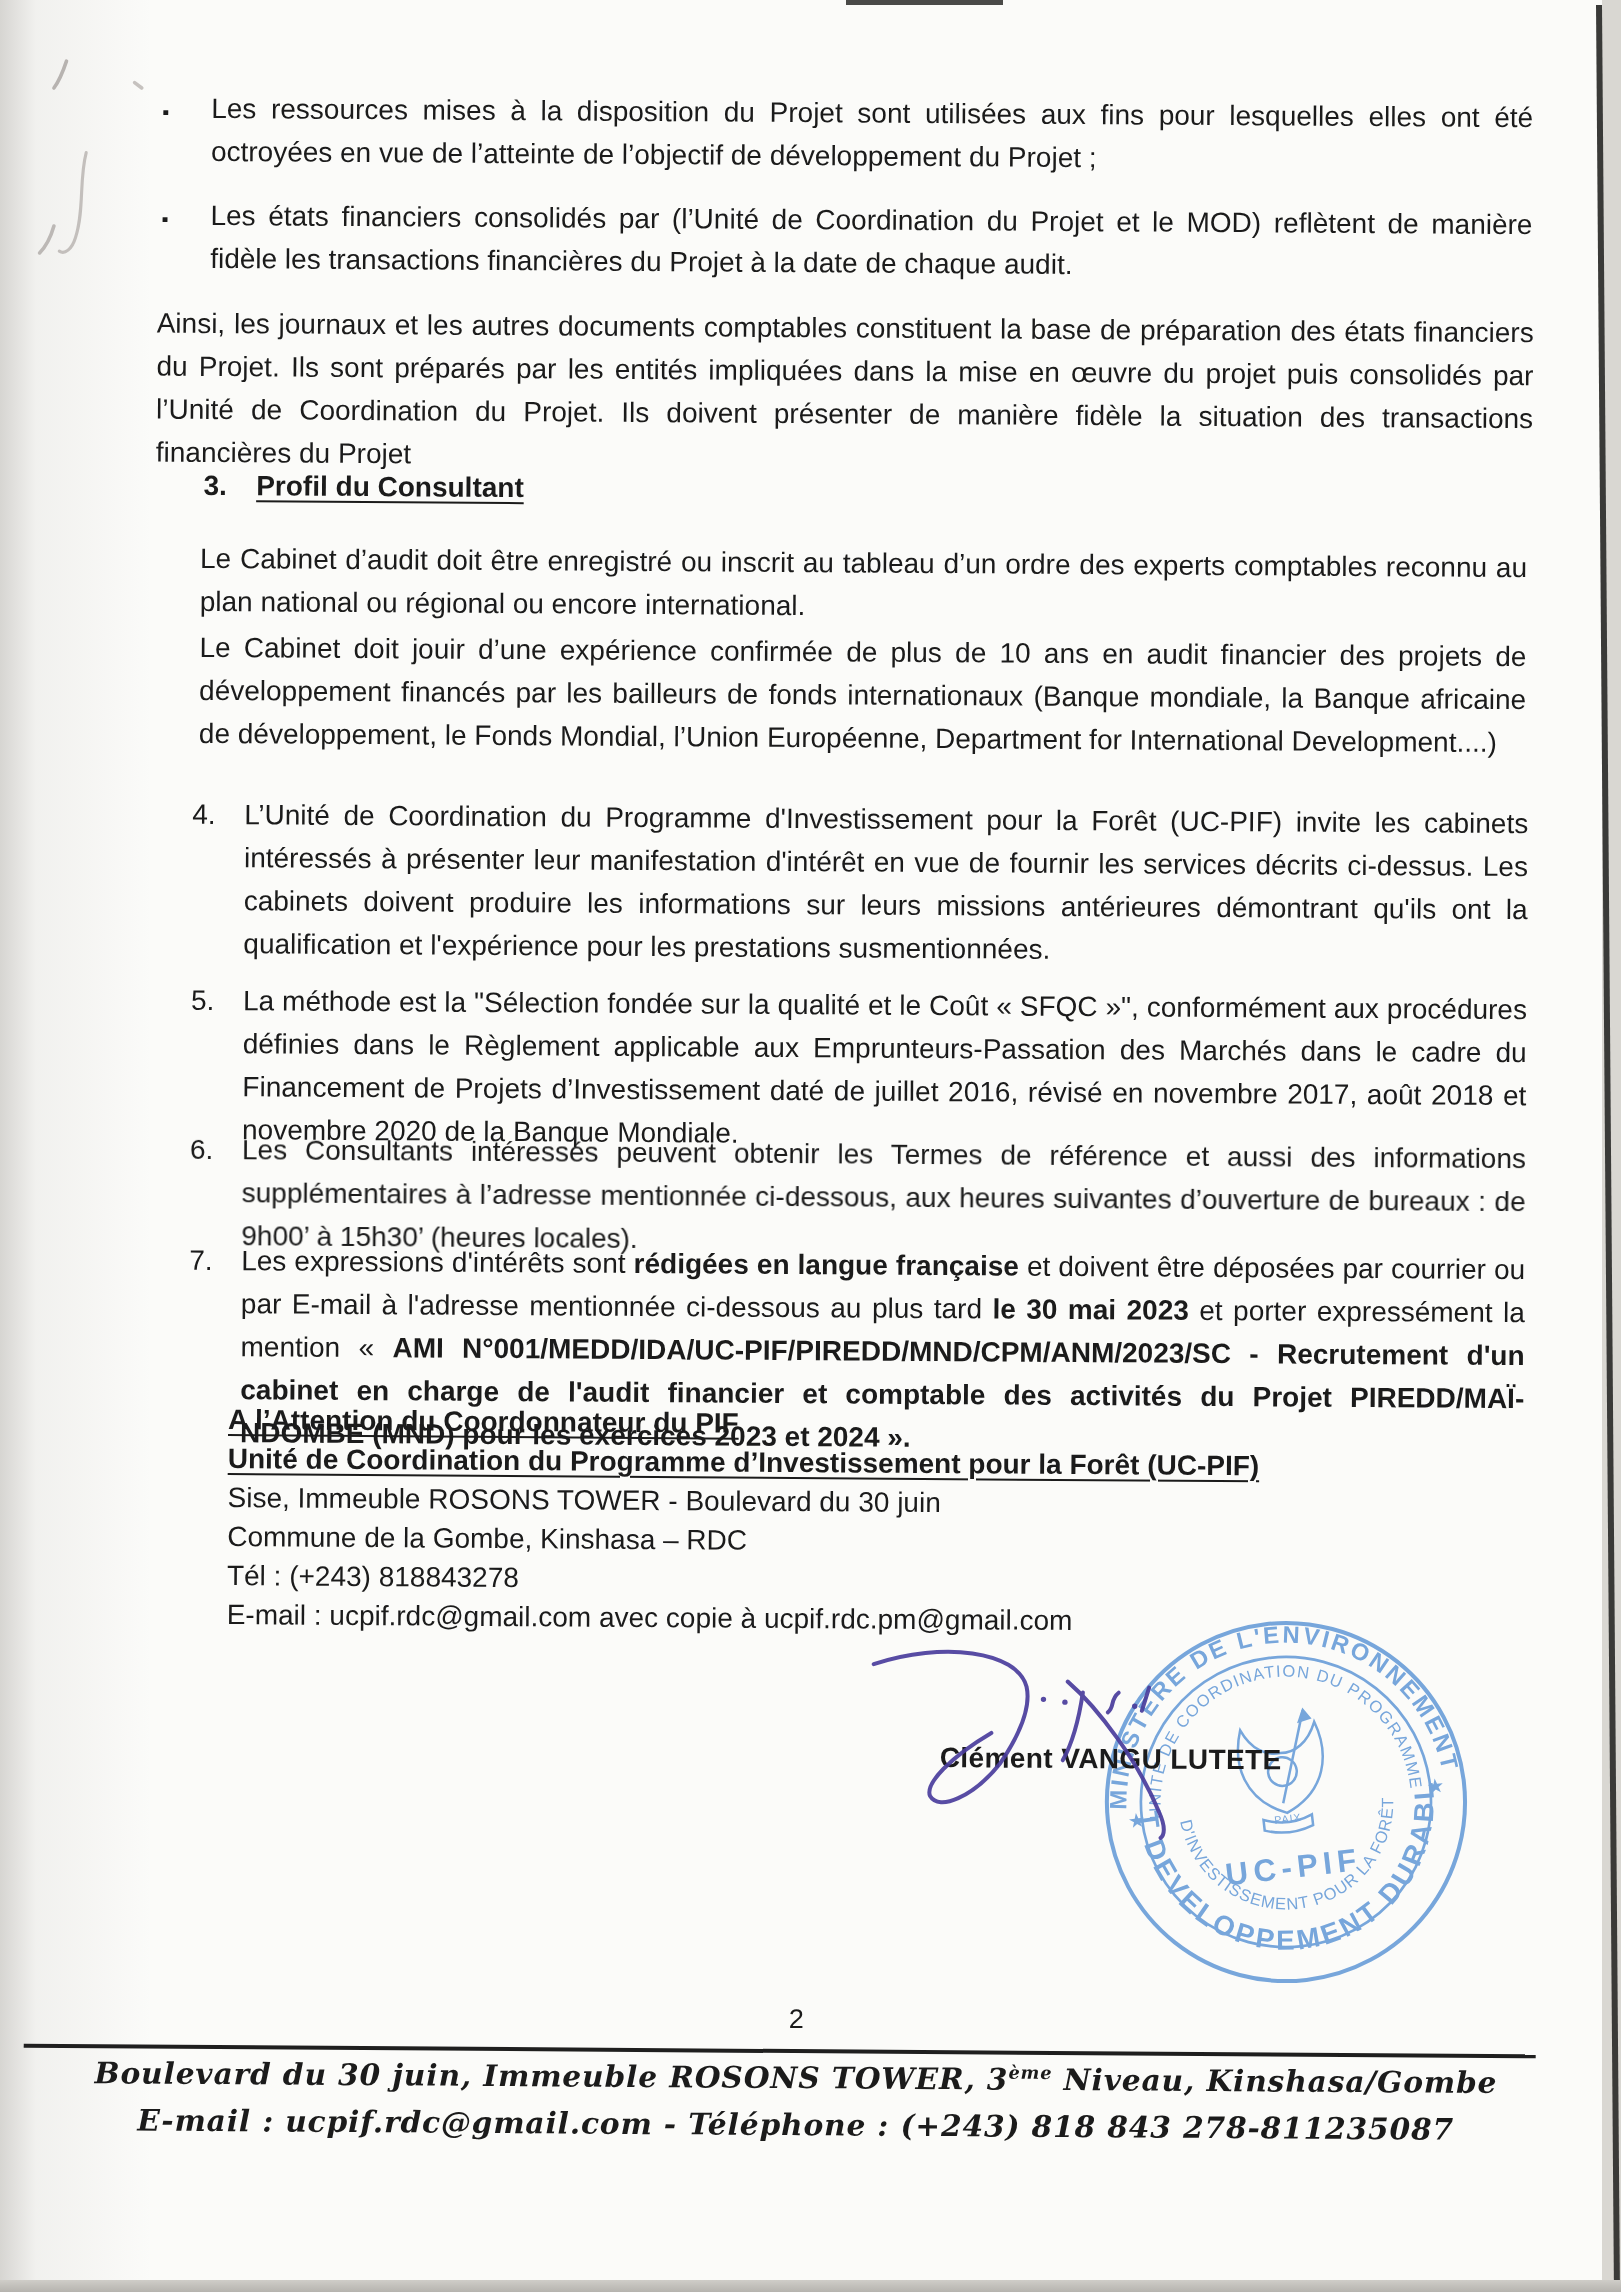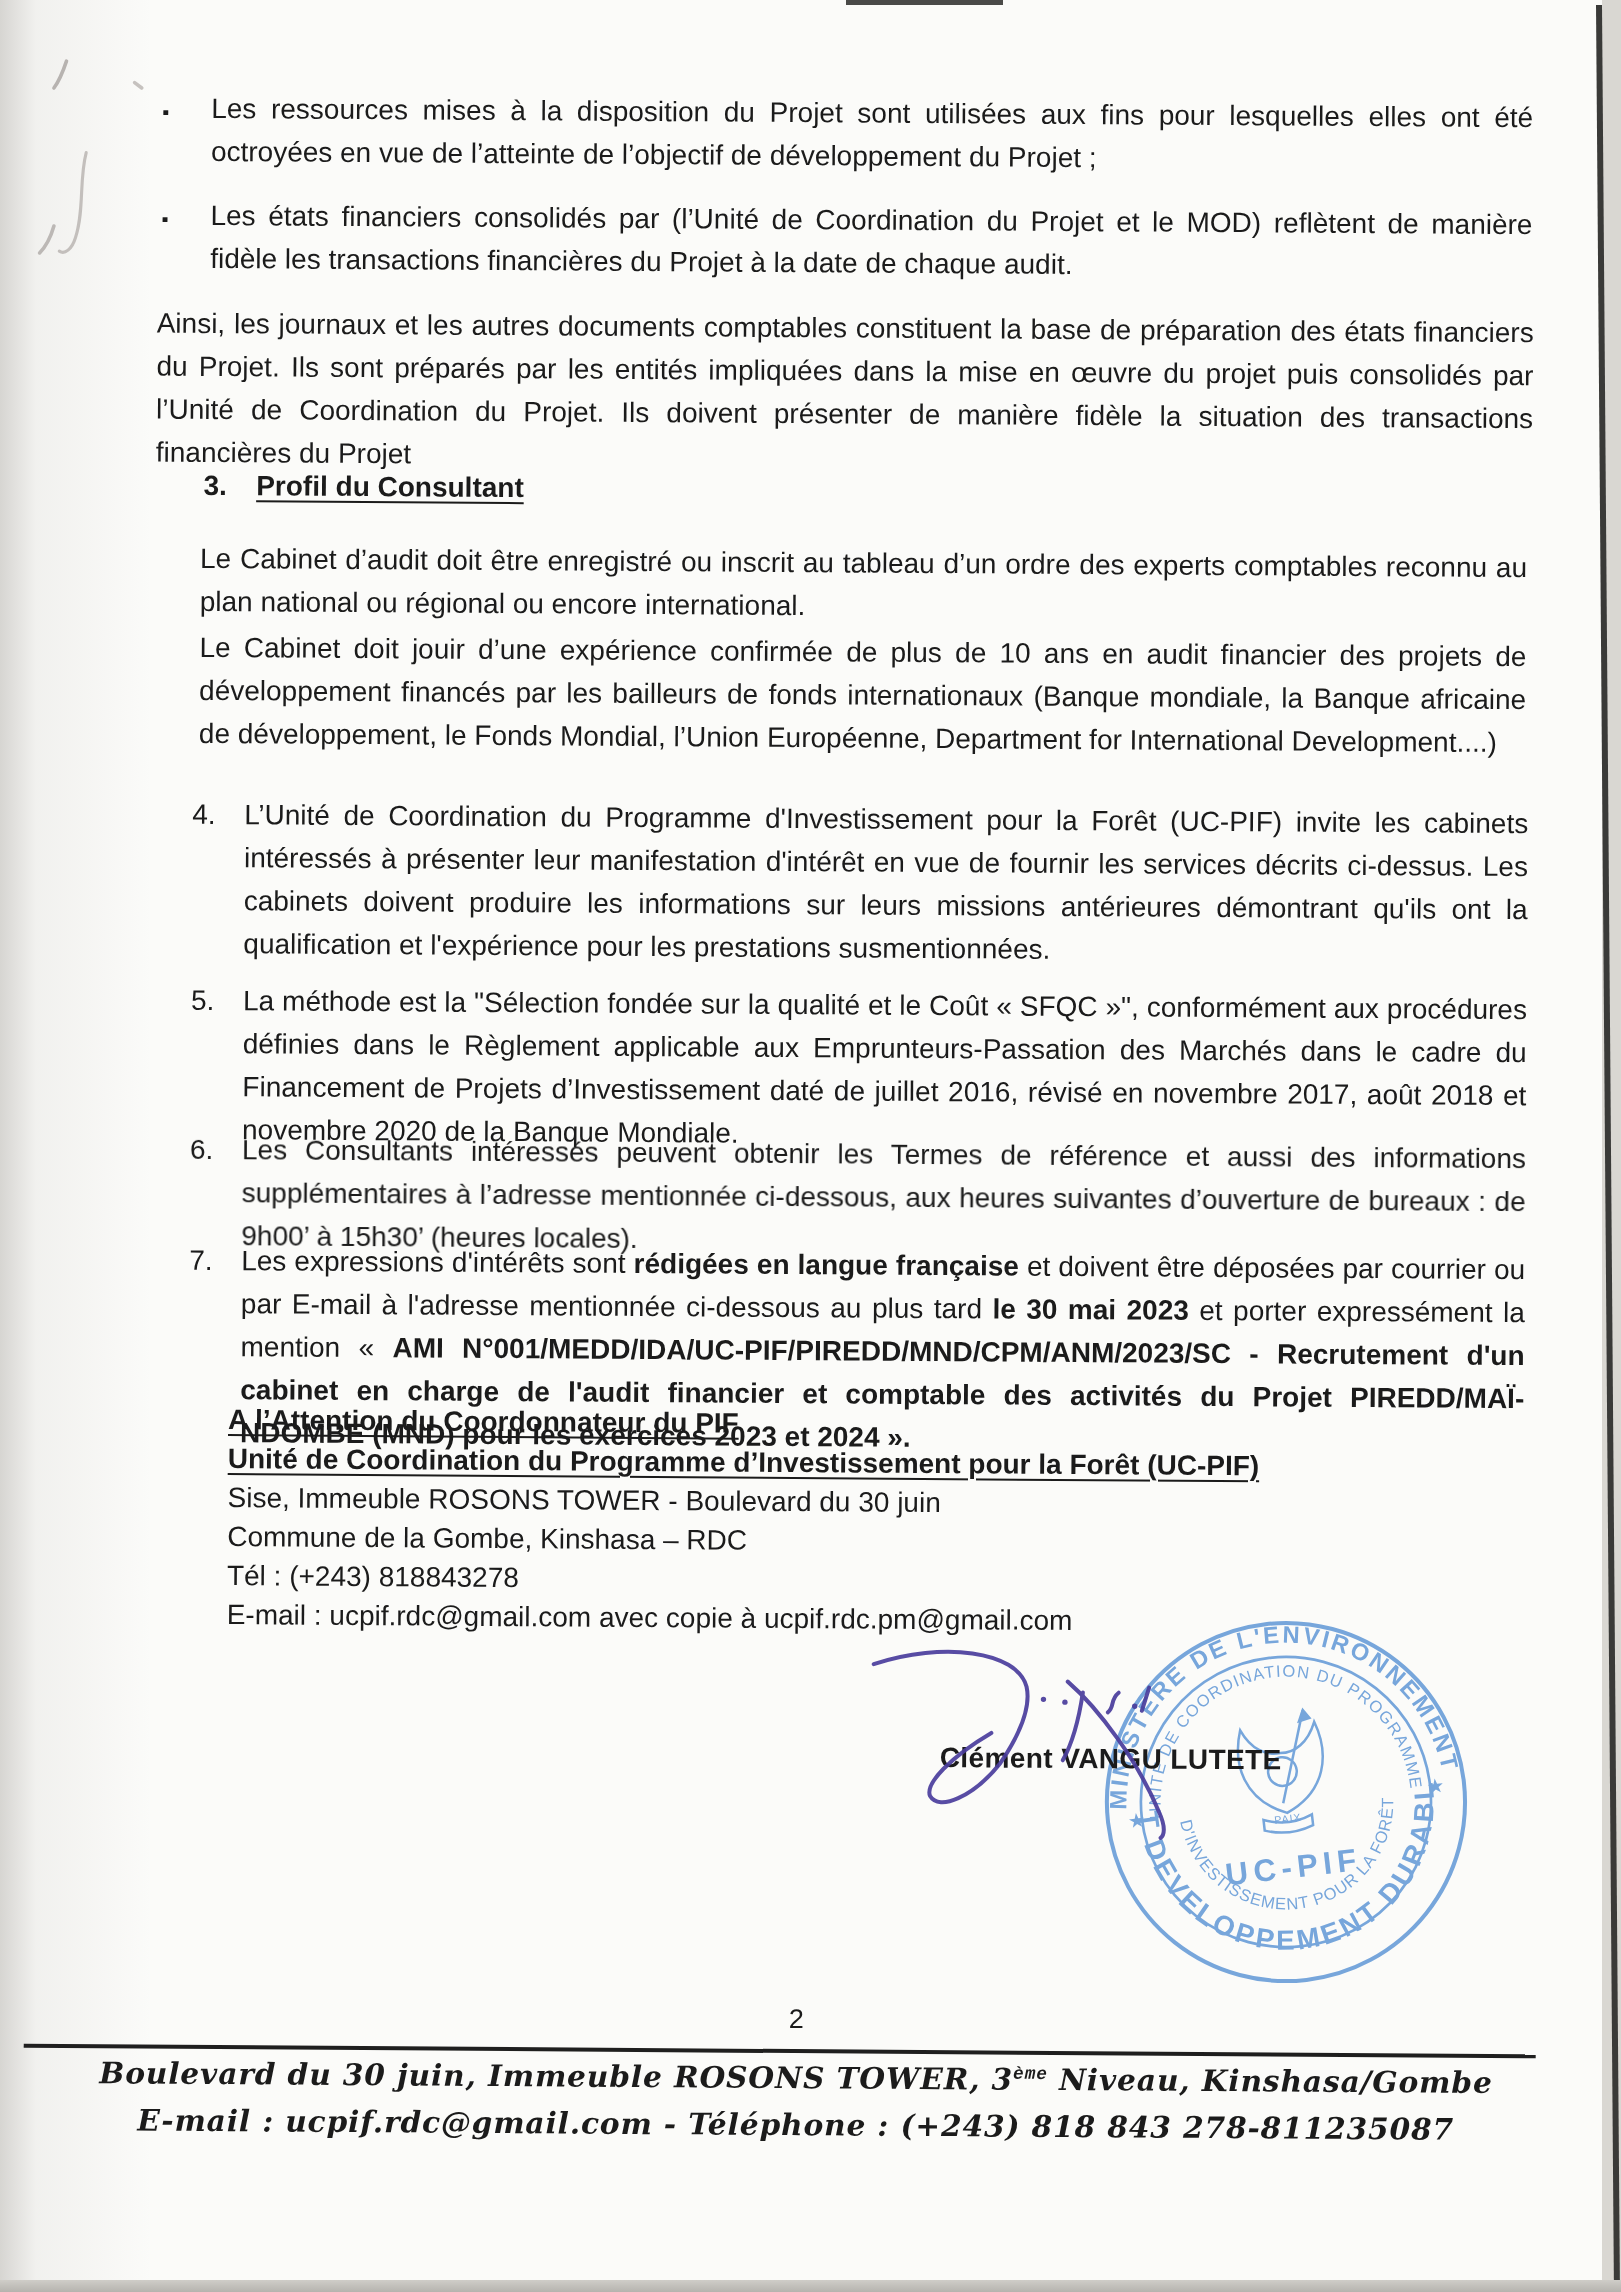--- a/index.html
+++ b/index.html
@@ -13,21 +13,21 @@
   .bullet{position:absolute;left:163px;width:1371px;}
   .bullet .marker{position:absolute;left:0;top:3.6px;font-size:19.7px;}
   .bullet .btext{margin-left:49px;}
   .nitem{position:absolute;left:198px;width:1336px;}
   .nitem .num{position:absolute;left:0;top:0;font-size:28px;line-height:43px;}
   .nitem .itext{margin-left:52px;}
   .smudge{filter:blur(0.4px);}
   .addr-line{font-size:28px;line-height:39px;}
   .script{font-family:"DejaVu Serif",serif;font-style:italic;font-weight:bold;
           font-size:29.6px;letter-spacing:0.9px;}
-  .sup{font-size:0.6em;vertical-align:super;font-family:Liberation Mono, monospace;}
+  .sup{font-size:0.6em;vertical-align:super;}
   .center-row{left:0;width:1621px;text-align:center;}
   .rule{position:absolute;left:38px;top:2044px;width:1512px;height:3.6px;background:#1f1f1f;}
   .sig-name{font-size:28px;font-weight:bold;letter-spacing:0.4px;white-space:nowrap;}
   
   .edge-left{position:absolute;left:0;top:0;width:152px;height:2293px;
     background:linear-gradient(to right,rgba(170,167,162,0.45),rgba(170,167,162,0.12) 36px,rgba(0,0,0,0) 152px);}
   .edge-right-dark{position:absolute;left:1596px;top:5.4px;width:6.3px;height:2277px;background:#3a3a38;
     transform:rotate(-0.45deg);transform-origin:top;}
   .edge-right-gray{position:absolute;left:1602px;top:0;width:19px;height:2293px;background:#d9d7d2;}
   .edge-bottom{position:absolute;left:0;top:2280px;width:1621px;height:12.5px;

